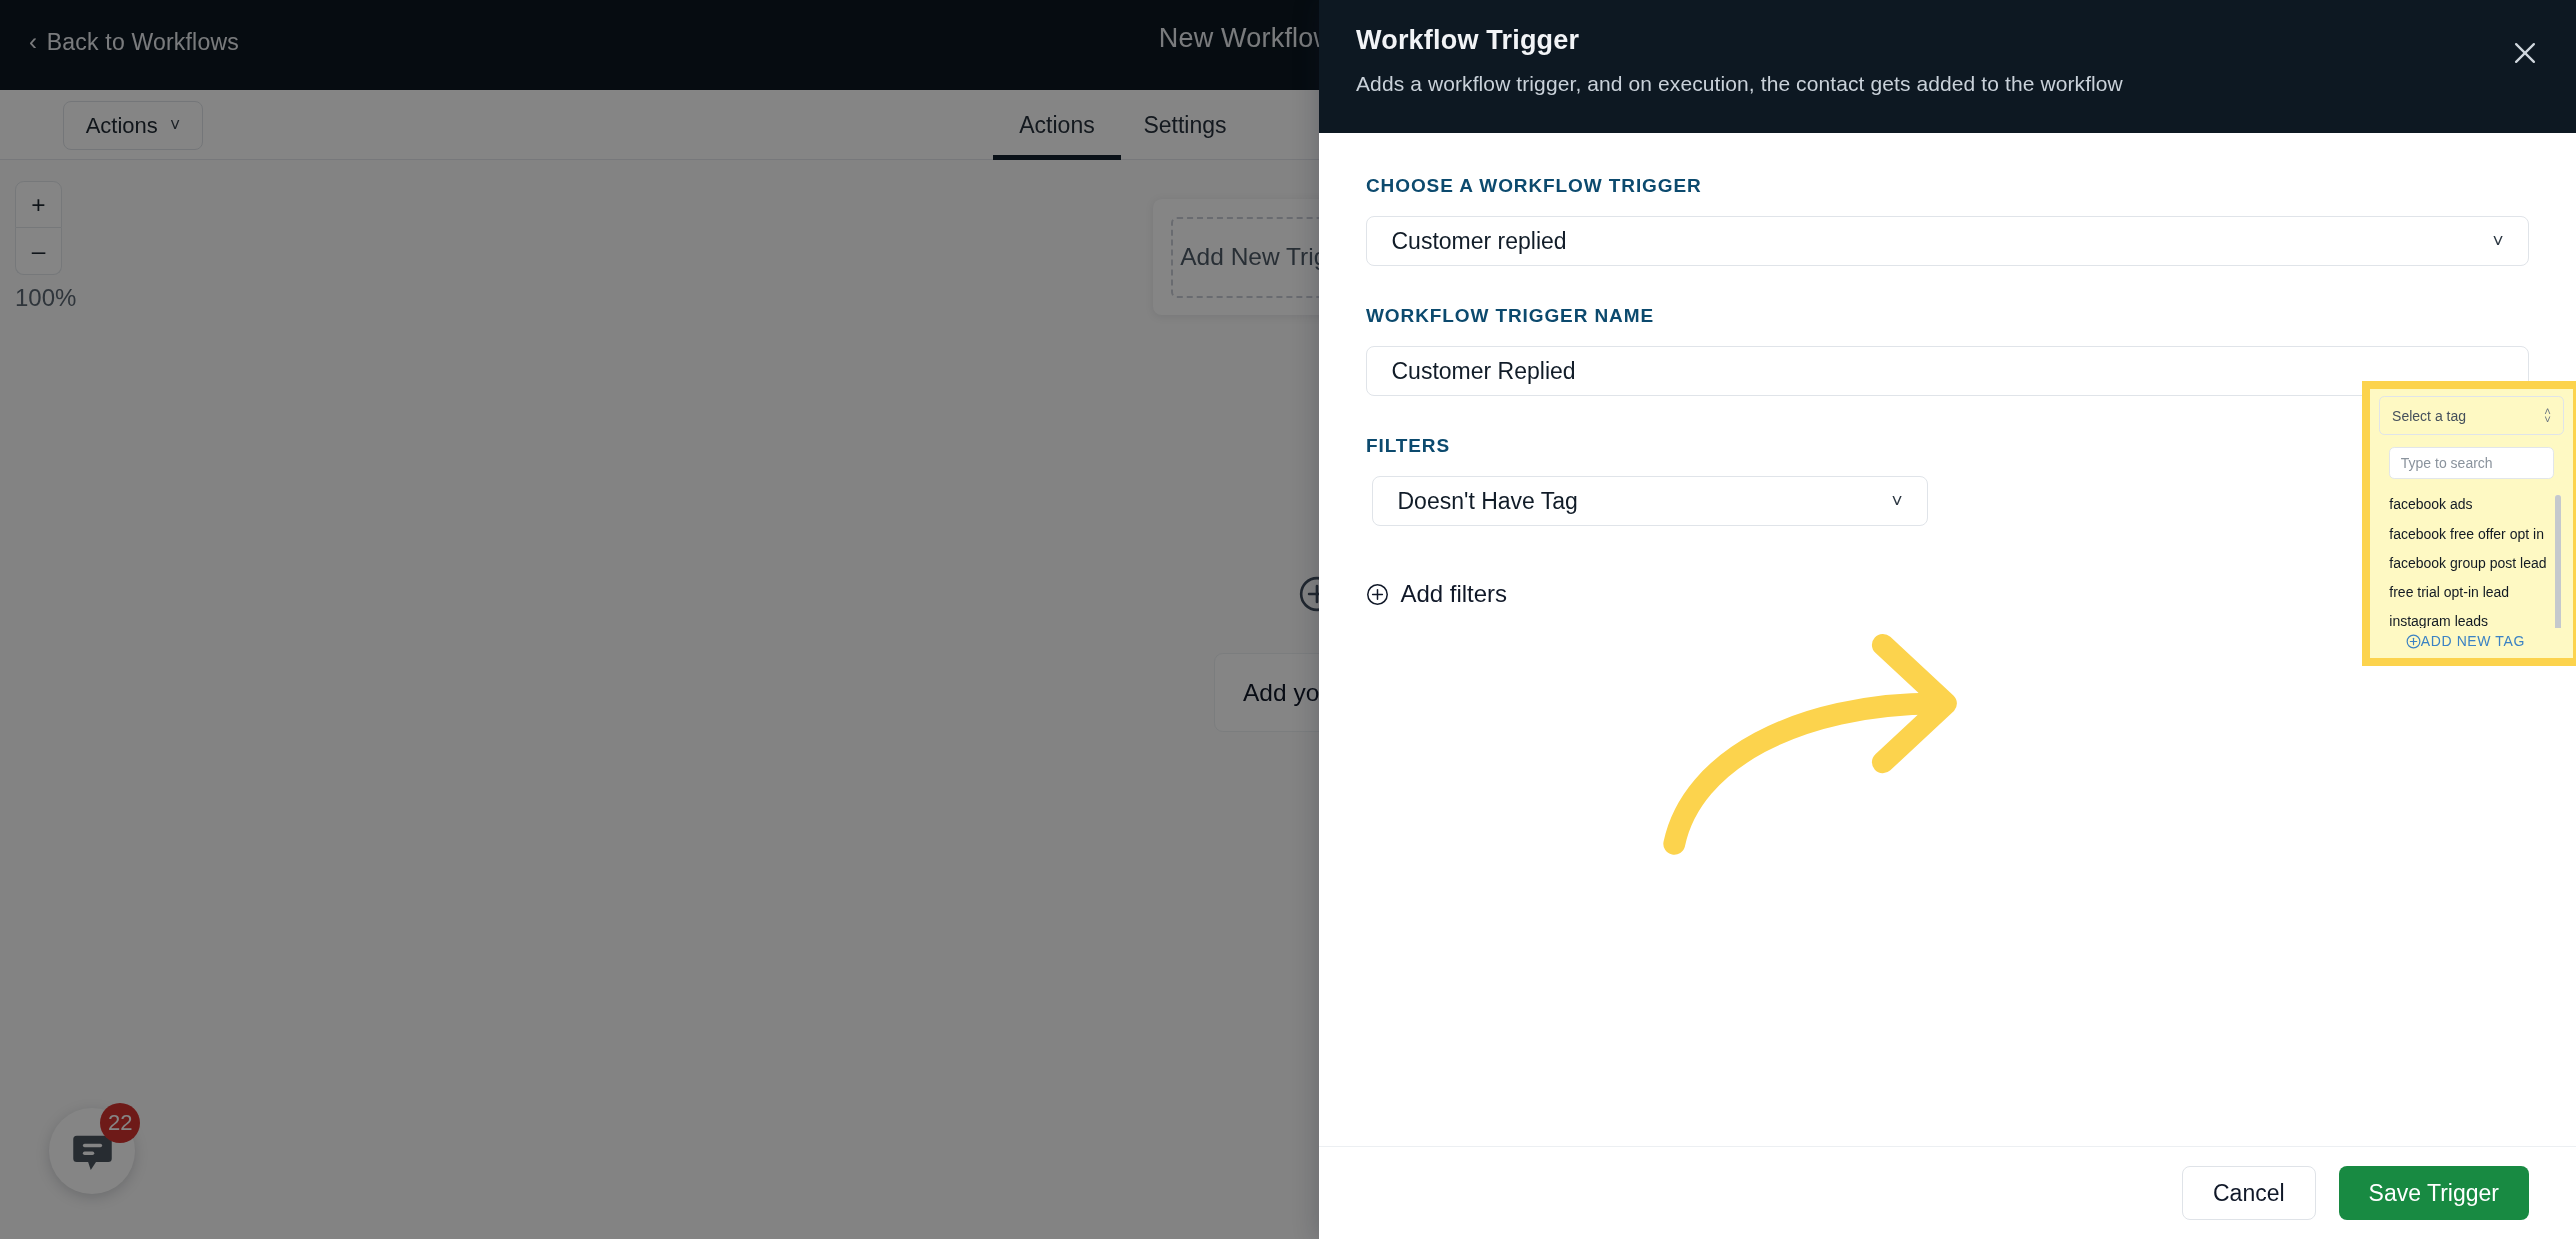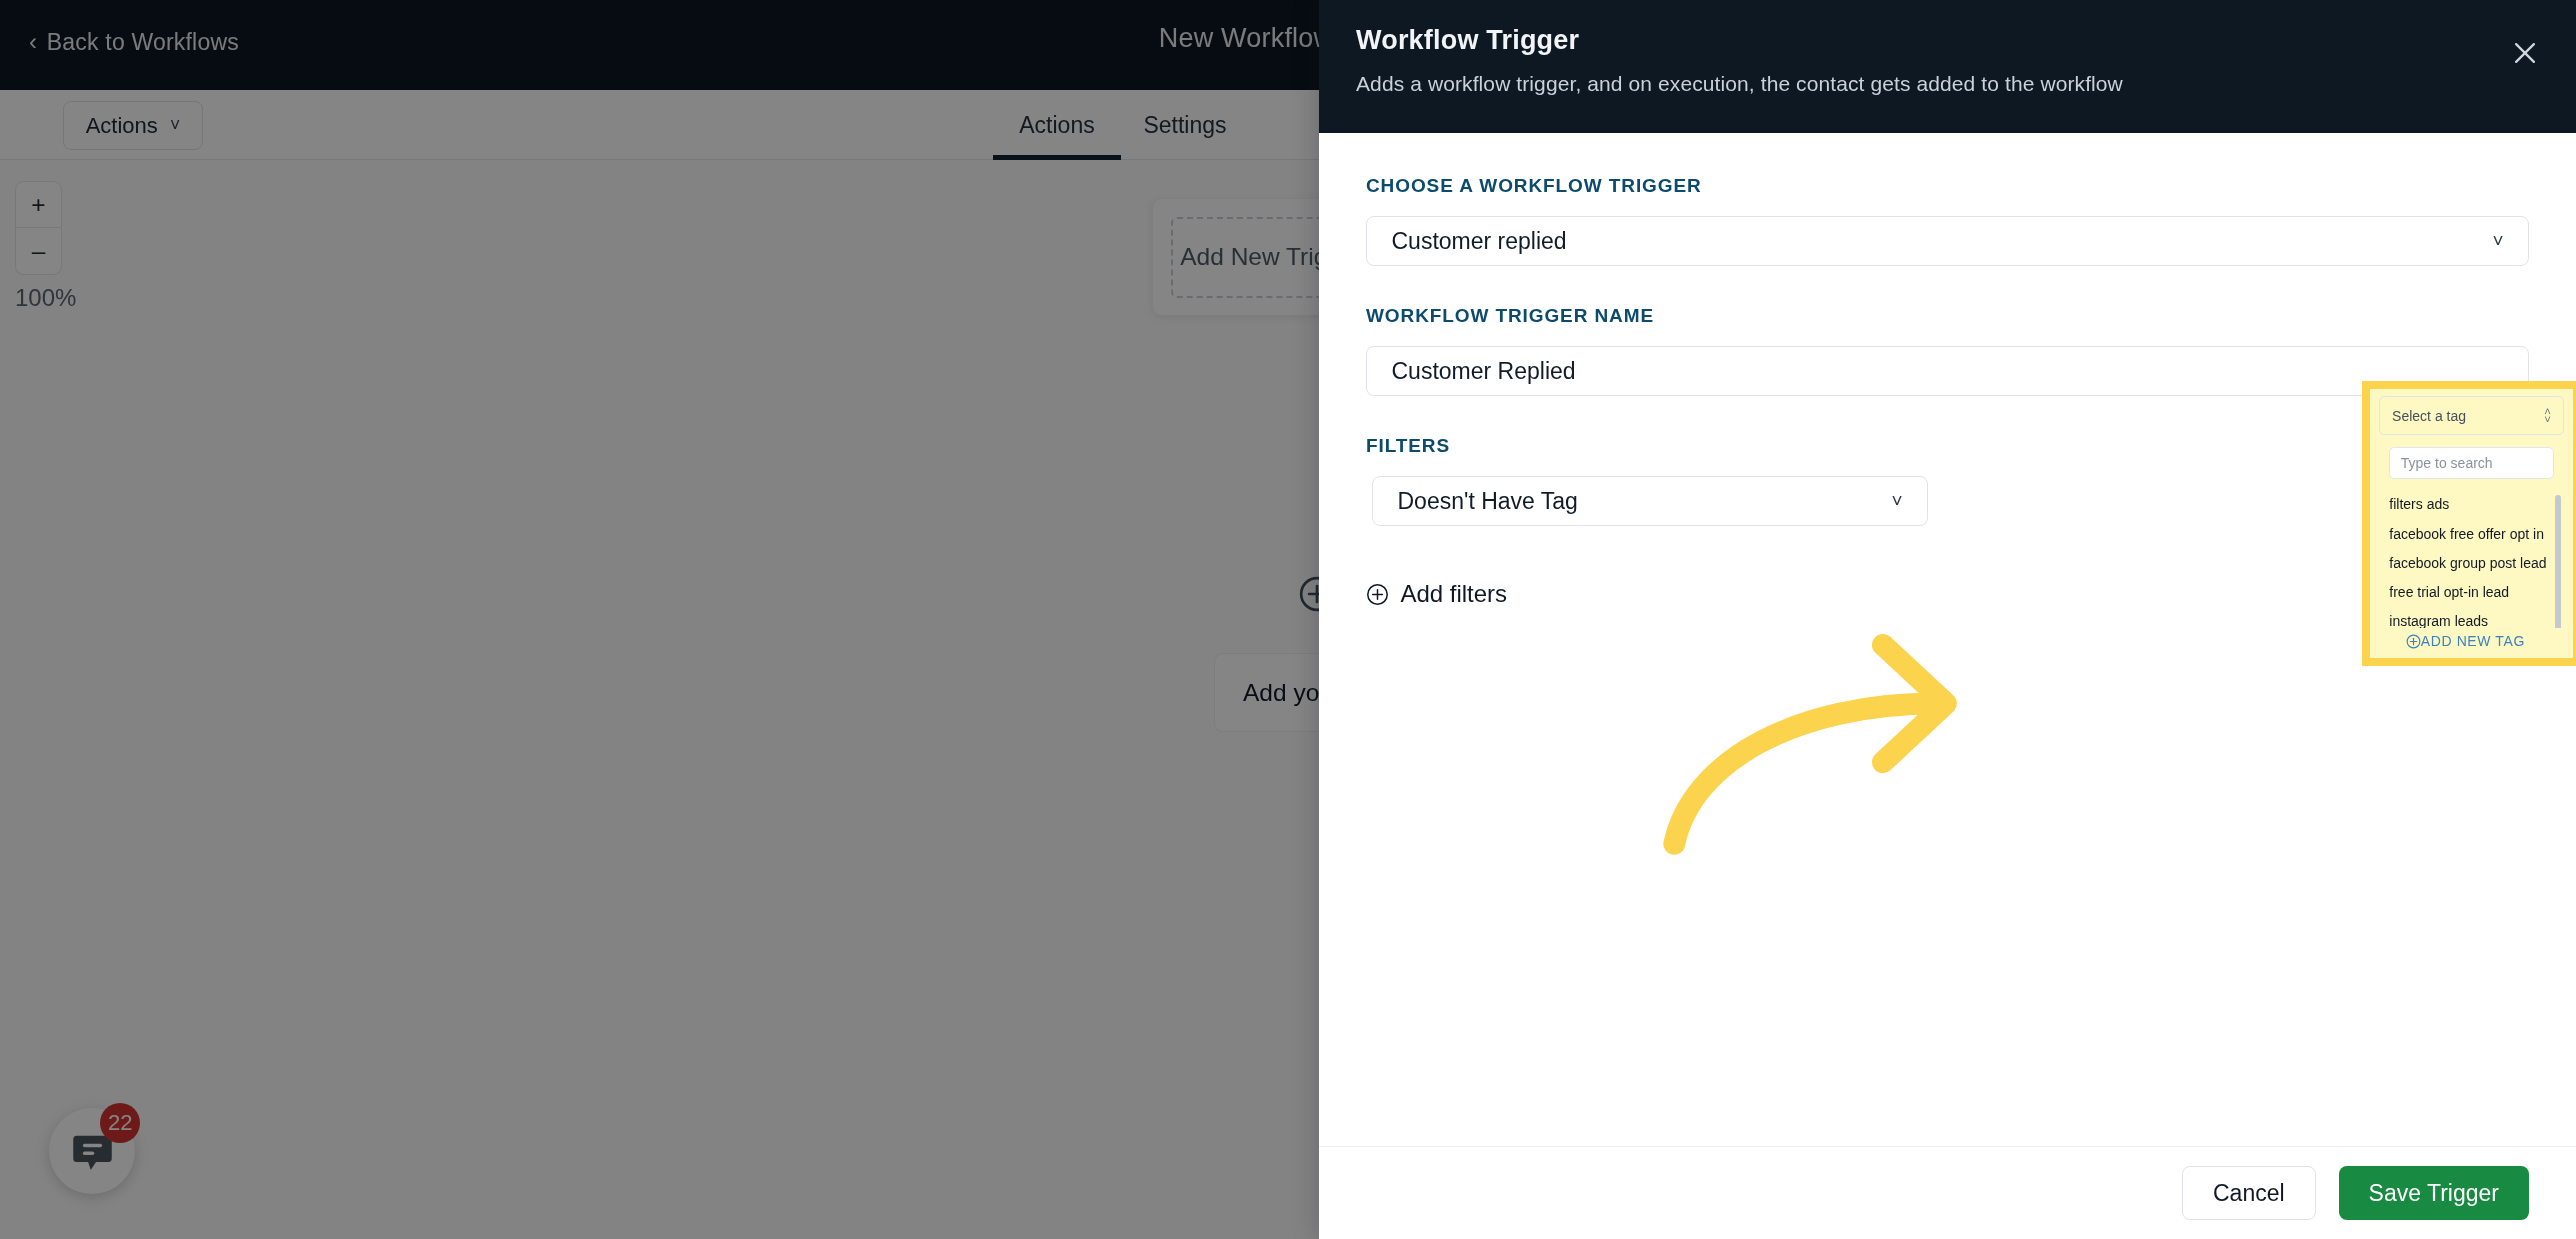--- a/index.html
+++ b/index.html
@@ -629,21 +629,21 @@
             <span>˄</span>
               <span>˅</span>
           </span>
         </div>
 
         <div id="tag-search-wrap">
           <input id="tag-search" type="text" placeholder="Type to search" style="">
         </div>
 
         <div id="tag-list">
-          <div class="tag-item">filters ads</div>
+          <div class="tag-item">facebook ads</div>
           <div class="tag-item">facebook free offer opt in</div>
           <div class="tag-item">facebook group post lead</div>
           <div class="tag-item">free trial opt-in lead</div>
           <div class="tag-item">instagram leads</div>
 
           <div id="tag-scrollbar">
             <div class="thumb"></div>
           </div>
         </div>
 

